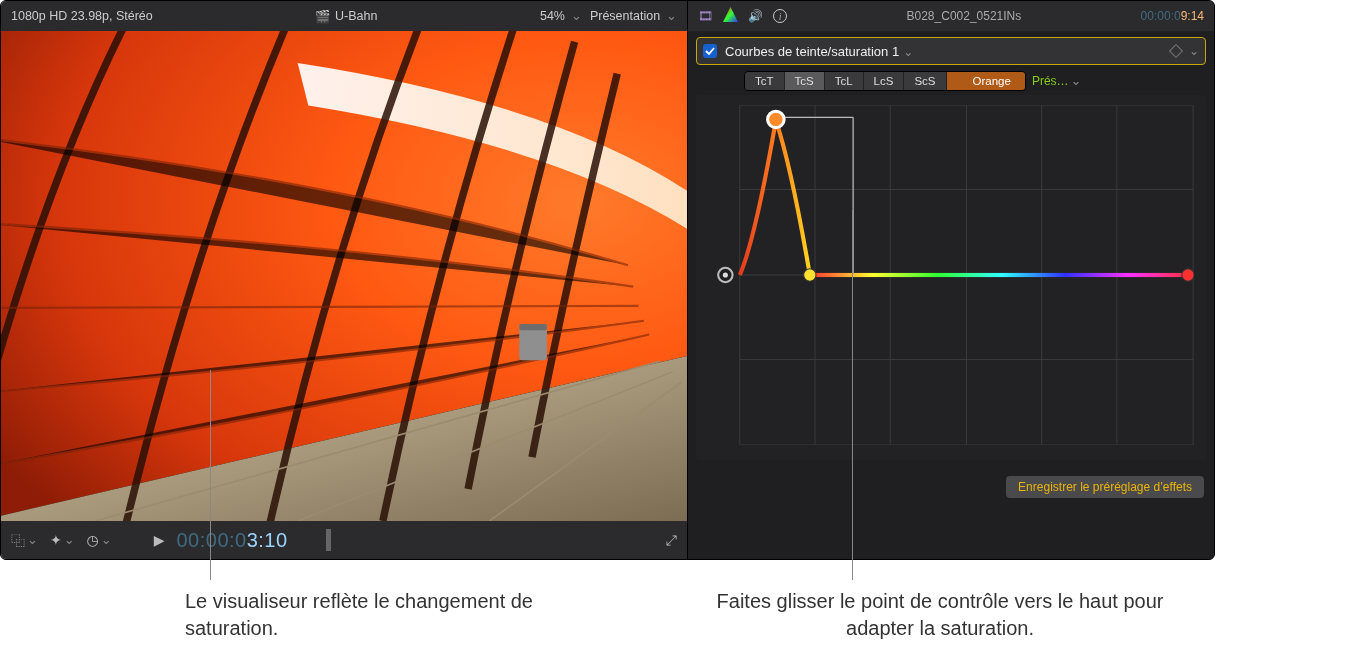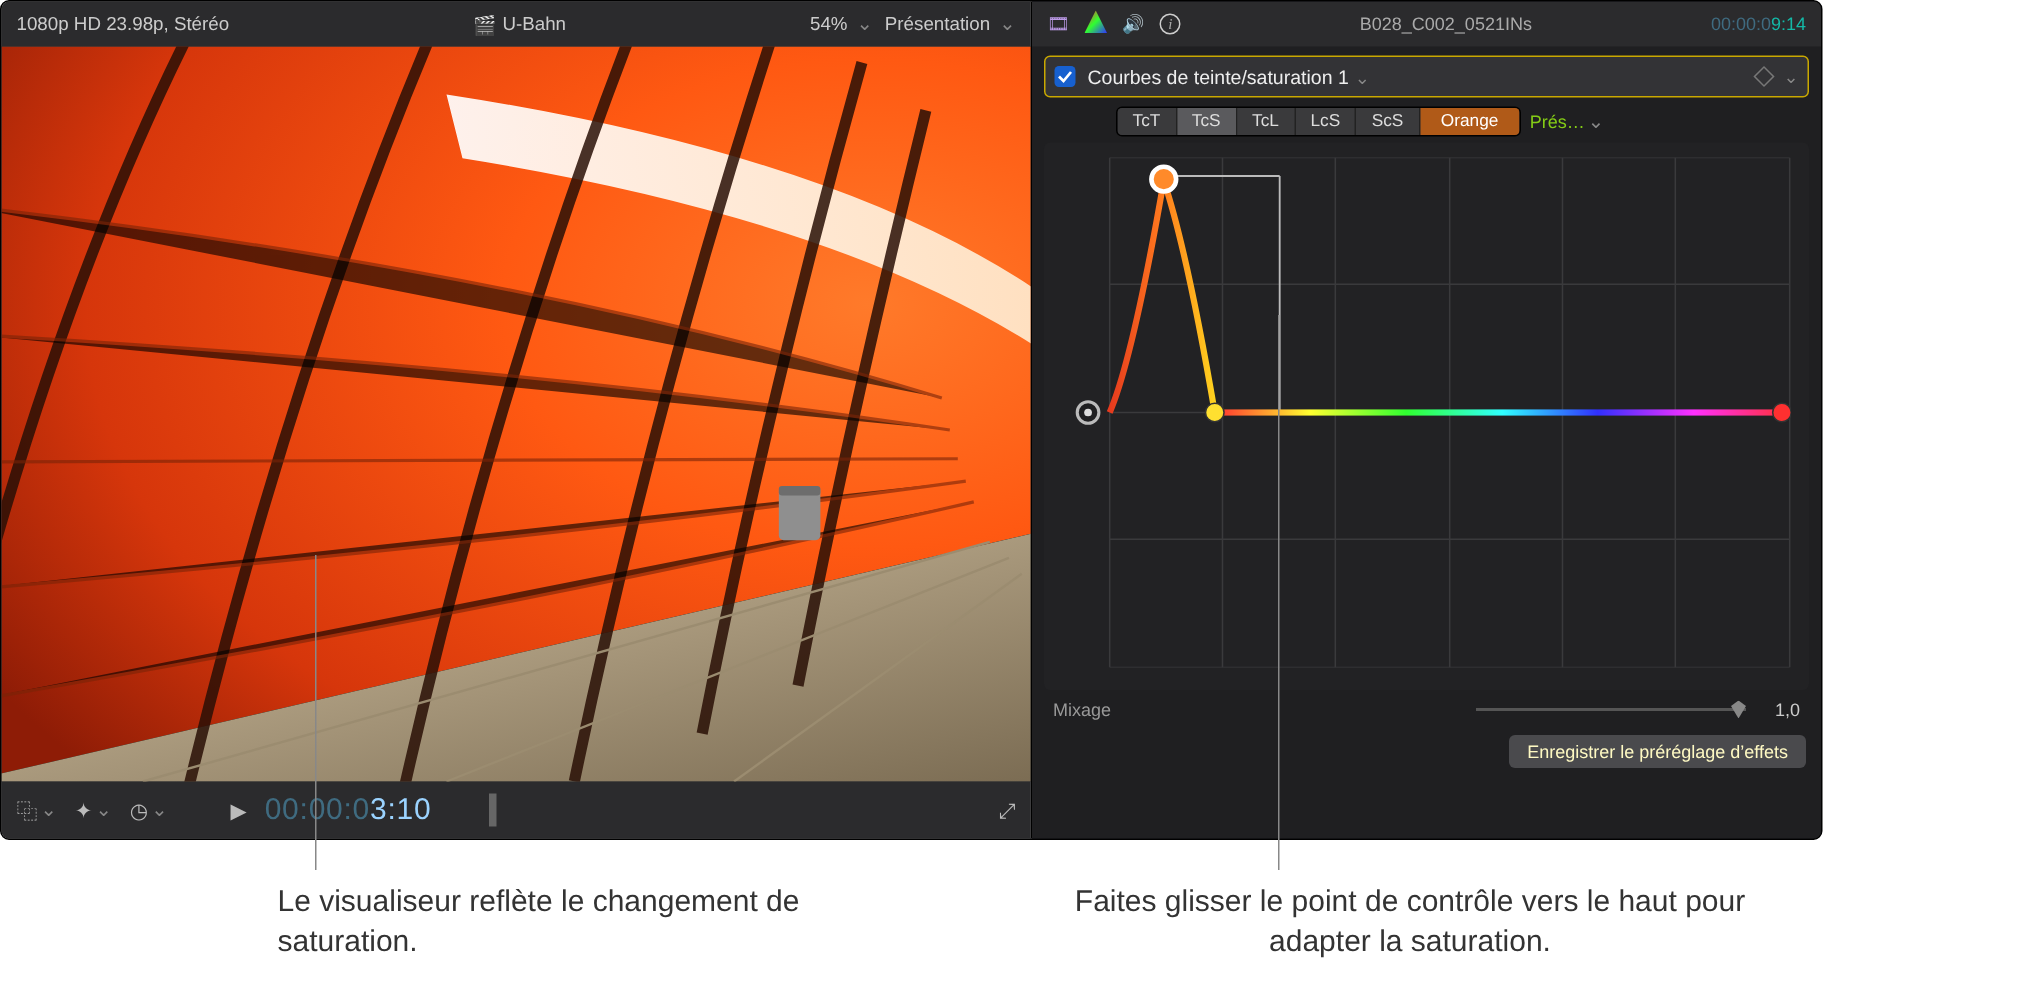--- a/index.html
+++ b/index.html
@@ -48,34 +48,34 @@
   .cb { width:14px; height:14px; background:#1760cf; border-radius:3px; display:flex; align-items:center; justify-content:center; }
   .cb svg { width:10px; height:10px; }
   .effect-name { color:#eee; font-size:13px; flex:1; display:flex; align-items:flex-end; gap:4px;}
   .kf-diamond { width:10px; height:10px; border:1px solid #777; transform:rotate(45deg);}
   
   .seg-wrap { display:flex; align-items:center; padding:6px 8px 0 8px; gap:6px;margin-left:48px;}
   .seg-control { display:flex; border:1px solid #000; border-radius:4px; overflow:hidden;}
   .seg { padding:3px 10px; font-size:11.5px; background:#3a3a3c; border-right:1px solid #222; color:#ddd;}
   .seg:last-child { border-right:none; }
   .seg.active { background:#5a5a5d; }
-  .seg.color-swatch { background:#b05a18; color:#fff; padding-left:14px; padding-right:14px;}
+  .seg.color-swatch { background:#b05a18; color:#fff; padding-left:26px; padding-right:14px;}
   .preset-label { font-size:12px; color:#84cc16; display:flex; align-items:center;}
   
   .curve-panel { margin:4px 8px 0 8px; background:#222224; border-radius:4px; padding:10px 12px 12px 12px;}
   .curve-head { display:flex; align-items:center; font-size:12px; color:#bbb; margin-bottom:6px;}
   .curve-head .tools { margin-left:auto; display:flex; gap:10px; color:#999;}
   .curve-area { width:100%; height:340px; }
   
   .mix-row { display:flex; align-items:center; padding:6px 14px; font-size:12px; color:#999;}
   .slider-track { position:relative; width:180px; height:12px; }
   .slider-track .line { position:absolute; top:5px; left:0; right:0; height:2px; background:#555;}
   .slider-track .thumb { position:absolute; top:0; right:0; width:10px; height:12px; background:#888; clip-path: polygon(50% 100%, 0 30%, 50% 0, 100% 30%);}
   
-  .save-btn { margin:4px 10px 8px auto; background:#4a4a4d; border-radius:4px; padding:4px 12px; font-size:12px; color:#fef9c3; width:fit-content;}
+  .save-btn { margin:16px 10px 8px auto; background:#4a4a4d; border-radius:4px; padding:4px 12px; font-size:12px; color:#eab308; width:fit-content;}
   
   
   .leader { position:absolute; width:1px; background:#888; }
   .caption { position:absolute; font-size:20px; color:#333; line-height:1.35; font-family:"Helvetica Neue",Arial,sans-serif; }
 </style>
 </head>
 <body>
 
 <div class="app-frame">
 
@@ -176,21 +176,21 @@
               </defs>
             </svg>
         </span>
         <span style="color:#ccc;">🔊</span>
         <span style="width:14px;height:14px;border:1.5px solid #ccc;border-radius:50%;display:inline-flex;align-items:center;justify-content:center;font-size:10px;font-style:italic;font-family:serif;">i</span>
       </span>
       <span class="spacer"></span>
       <span>B028_C002_0521INs</span>
       <span class="spacer"></span>
       <span>
-        <span style="color:#3f6b80;">00:00:0</span><span style="color:#14b8a6;">9:14</span>
+        <span style="color:#3f6b80;">00:00:0</span><span style="color:#fdba74;">9:14</span>
       </span>
     </div>
 
     <div class="effect-row">
       <span class="cb">
         <svg viewBox="0 0 10 10">
             <path d="M1 5 L4 8 L9 2" stroke="#fff" stroke-width="1.8" fill="none"></path>
           </svg>
       </span>
       <span class="effect-name">
@@ -258,29 +258,20 @@
 
         <circle cx="16" cy="165" r="7" fill="#1f1f21" stroke="#bbb" stroke-width="2"></circle>
         <circle cx="16" cy="165" r="2.5" fill="#ddd"></circle>
 
         <circle cx="65" cy="14" r="8" fill="#ff8a2a" stroke="#fff" stroke-width="3"></circle>
         <circle cx="98" cy="165" r="6" fill="#ffe030" stroke="#333" stroke-width="1"></circle>
         <circle cx="465" cy="165" r="6" fill="#ff3030" stroke="#333" stroke-width="1"></circle>
       </svg>
     </div>
 
-    <div class="mix-row">
-      <span>Mixage</span>
-      <span class="spacer"></span>
-      <span class="slider-track">
-        <span class="line"></span>
-          <span class="thumb"></span>
-      </span>
-      <span style="width:36px;text-align:right;color:#ccc;">1,0</span>
-    </div>
 
     <div class="save-btn">Enregistrer le préréglage d’effets</div>
   </div>
 </div>
 
 <div class="leader" style="left:210px; top:370px; height:210px;"></div>
 <div class="leader" style="left:852px; top:210px; height:370px;"></div>
 
 <div class="caption" style="left:185px; top:588px; width:420px;">Le visualiseur reflète le changement de saturation.</div>
 <div class="caption" style="left:680px; top:588px; width:520px;text-align:center;">Faites glisser le point de contrôle vers le haut pour adapter la saturation.</div>

